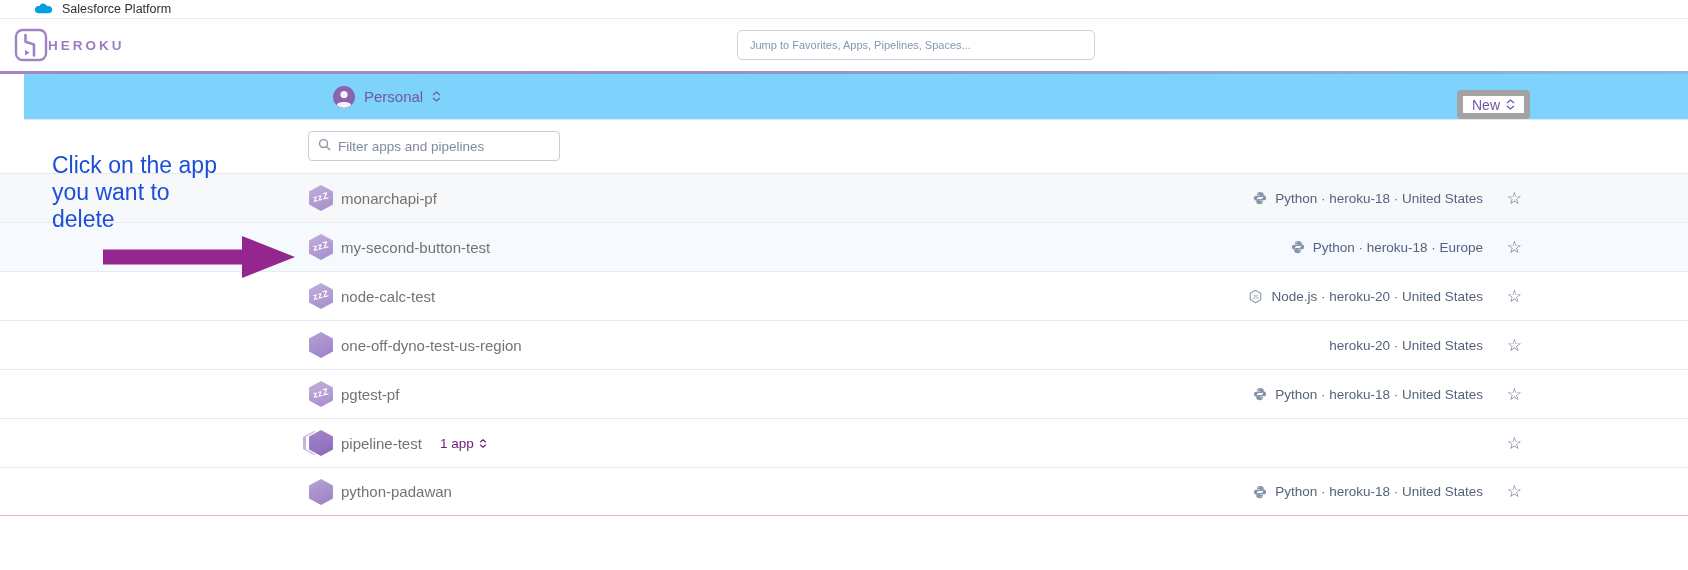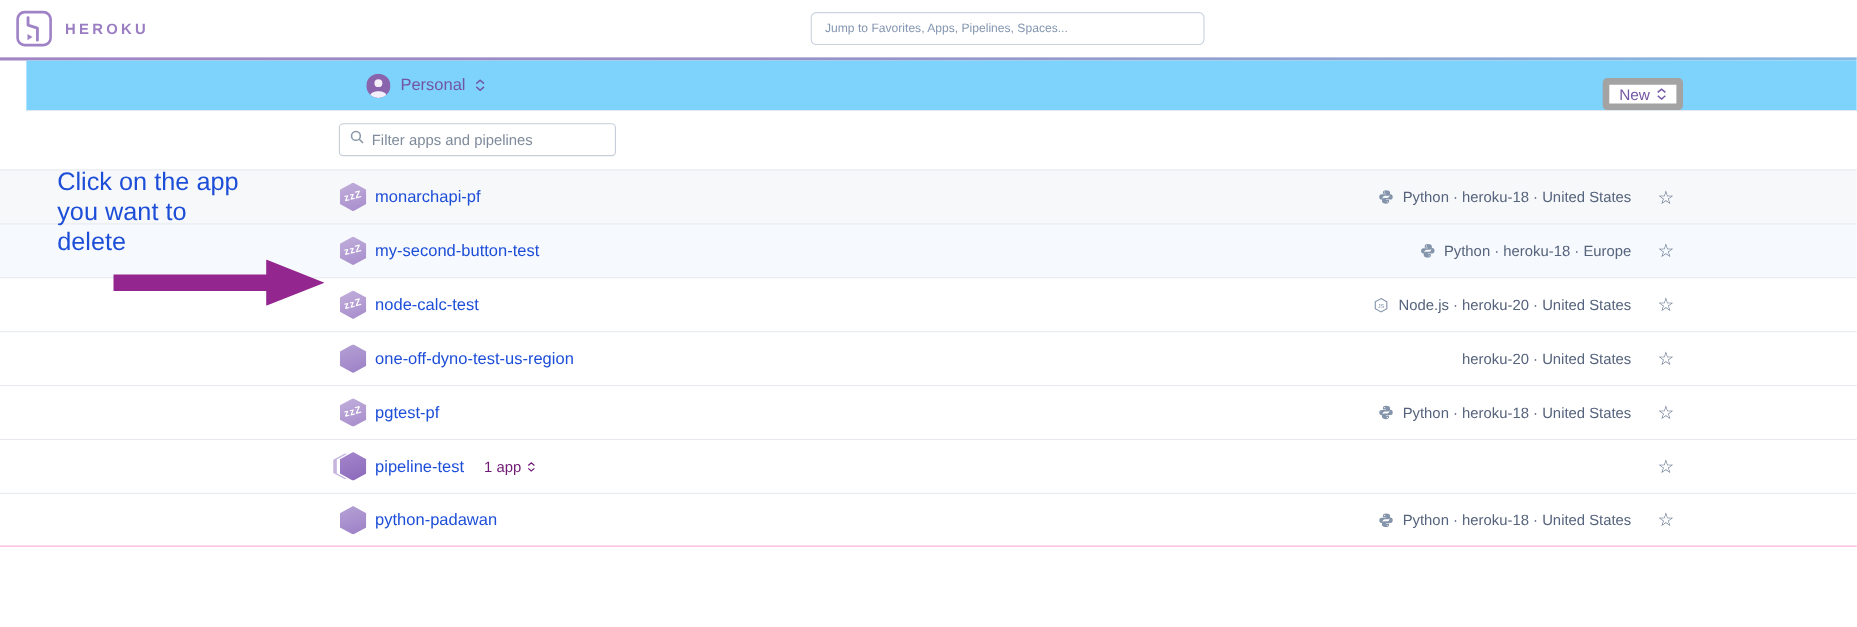--- a/index.html
+++ b/index.html
@@ -8,21 +8,21 @@
 
   
   .topbar { height:19px; display:flex; align-items:center; padding-left:34px; border-bottom:1px solid #ebebef; background:#fff; }
   .topbar .cloud { margin-right:7px; display:inline-flex; }
   .topbar .sf-label { font-size:12.5px; color:#2f2f33; }
 
   
   .header { position:relative; height:52px; background:#fff; display:flex; align-items:center; padding-left:14px; }
   .header-grad { height:3px; background:linear-gradient(90deg,#a285c5 0%,#998fc7 40%,#8fa6d4 75%,#86bbe4 100%); }
   .hk-logo { width:34px; height:34px; display:inline-flex; }
-  .hk-word { margin-left:11px; font-size:13.5px; font-weight:bold; letter-spacing:3px; color:#9b7ec2; }
+  .hk-word { font-size:13.5px; font-weight:bold; letter-spacing:3px; color:#9b7ec2; }
   .jump-box { position:absolute; left:737px; top:11px; width:358px; height:30px; border:1px solid #c9d2de; border-radius:5px; background:#fff; font-size:11px; color:#41506b; padding:0 12px; outline:none; }
   .jump-box::placeholder { color:#8496b1; opacity:1; }
 
   
   .subheader { position:relative; height:46px; background:#7dd3fc; border-bottom:1px solid #e4e7ec;margin-left:24px; }
   .account { position:absolute; left:309px; top:0; height:100%; display:flex; align-items:center; gap:9px; cursor:pointer; }
   .avatar { width:22px; height:22px; border-radius:50%; display:inline-flex; }
   .account-label { font-size:15px; color:#7356a3; }
   .sorter { display:inline-flex; flex-direction:column; gap:1px; }
   .new-btn { position:absolute; right:158px; top:16px; width:73px; height:29px; background:#fff; border:6px solid #a3a3a3; border-radius:4px; color:#7356a3; font-size:14px; display:flex; align-items:center; justify-content:center; gap:6px; cursor:pointer; }
@@ -40,36 +40,44 @@
   .row.hovered { background:#f6f9fd; }
   .row:last-child { border-bottom:1px solid #f9a8d4; }
   .hexwrap { position:absolute; left:308px; width:26px; height:26px; top:11px; }
   .hex { position:absolute; inset:0; clip-path:polygon(50% 0%, 96% 25%, 96% 75%, 50% 100%, 4% 75%, 4% 25%); display:flex; align-items:center; justify-content:center; }
   .hex.light { background:linear-gradient(160deg,#c2b0db 0%,#a68bcb 100%); }
   .hex.solid { background:linear-gradient(160deg,#b6a2d5 0%,#9b7fc6 100%); }
   .hex.pipe  { background:linear-gradient(160deg,#a586cc 0%,#8a68ba 100%); }
   .hex-back1 { position:absolute; left:-6px; top:1px; width:24px; height:24px; clip-path:polygon(50% 0%, 96% 25%, 96% 75%, 50% 100%, 4% 75%, 4% 25%); background:#c6b5de; }
   .hex-back2 { position:absolute; left:-3px; top:0.5px; width:25px; height:25px; clip-path:polygon(50% 0%, 96% 25%, 96% 75%, 50% 100%, 4% 75%, 4% 25%); background:#fff; }
   .zzz { color:#fff; font-size:9px; font-weight:bold; letter-spacing:0.5px; transform:rotate(-14deg) translate(0px,-1px); user-select:none; }
-  .app-name { position:absolute; left:341px; font-size:15px; color:#1d4ed8; }
+  .app-name { position:absolute; left:341px; font-size:15px; color:#737373; }
   .badge { position:absolute; left:440px; display:flex; align-items:center; gap:5px; font-size:13.5px; color:#701a75; }
   .meta { position:absolute; right:205px; display:flex; align-items:center; gap:6px; font-size:13.5px; color:#56637c; }
   .meta .lang-icon { display:inline-flex; margin-right:2px; }
   .star { position:absolute; right:166px; font-size:17px; color:#5f6e88; line-height:1; cursor:pointer; background:none; border:none; }
 
   
   .annotation { position:absolute; left:0; top:0; width:100%; height:100%; pointer-events:none; }
   .ann-text { position:absolute; left:52px; top:152px; width:240px; text-align:left; font-size:23px; line-height:27px; color:#1d4ed8; }
   .ann-arrow { position:absolute; left:103px; top:236px; }
 </style>
 </head>
 <body>
 
 <div class="page">
 
+  <div class="topbar">
+    <span class="cloud">
+      <svg width="21" height="15" viewBox="0 0 24 16">
+          <path fill="#00a1e0" d="M10 1.2c2.2 0 4.1 1.2 5 3 .5-.2 1-.3 1.6-.3 2.3 0 4.2 1.8 4.2 4.1 0 2.5-2 4.3-4.5 4.3H5.6C2.9 12.3 1 10.6 1 8.2c0-2.3 1.9-4.1 4.2-4.1.3 0 .7 0 1 .1C7 2.3 8.4 1.2 10 1.2z"></path>
+        </svg>
+    </span>
+    <span class="sf-label">Salesforce Platform</span>
+  </div>
 
   <div class="header">
     <span class="hk-logo">
       <svg width="34" height="34" viewBox="0 0 34 34">
         <rect x="2" y="2" width="30" height="30" rx="6.5" fill="none" stroke="#9f83c6" stroke-width="2.4"></rect>
         <path d="M11.5 7 V13.8 L20 16.6 V27.5" fill="none" stroke="#9f83c6" stroke-width="2.6" stroke-linecap="round" stroke-linejoin="round"></path>
         <polygon points="11,21.8 15.6,24.7 11,27.6" fill="#9f83c6"></polygon>
       </svg>
     </span>
     <span class="hk-word">HEROKU</span>

